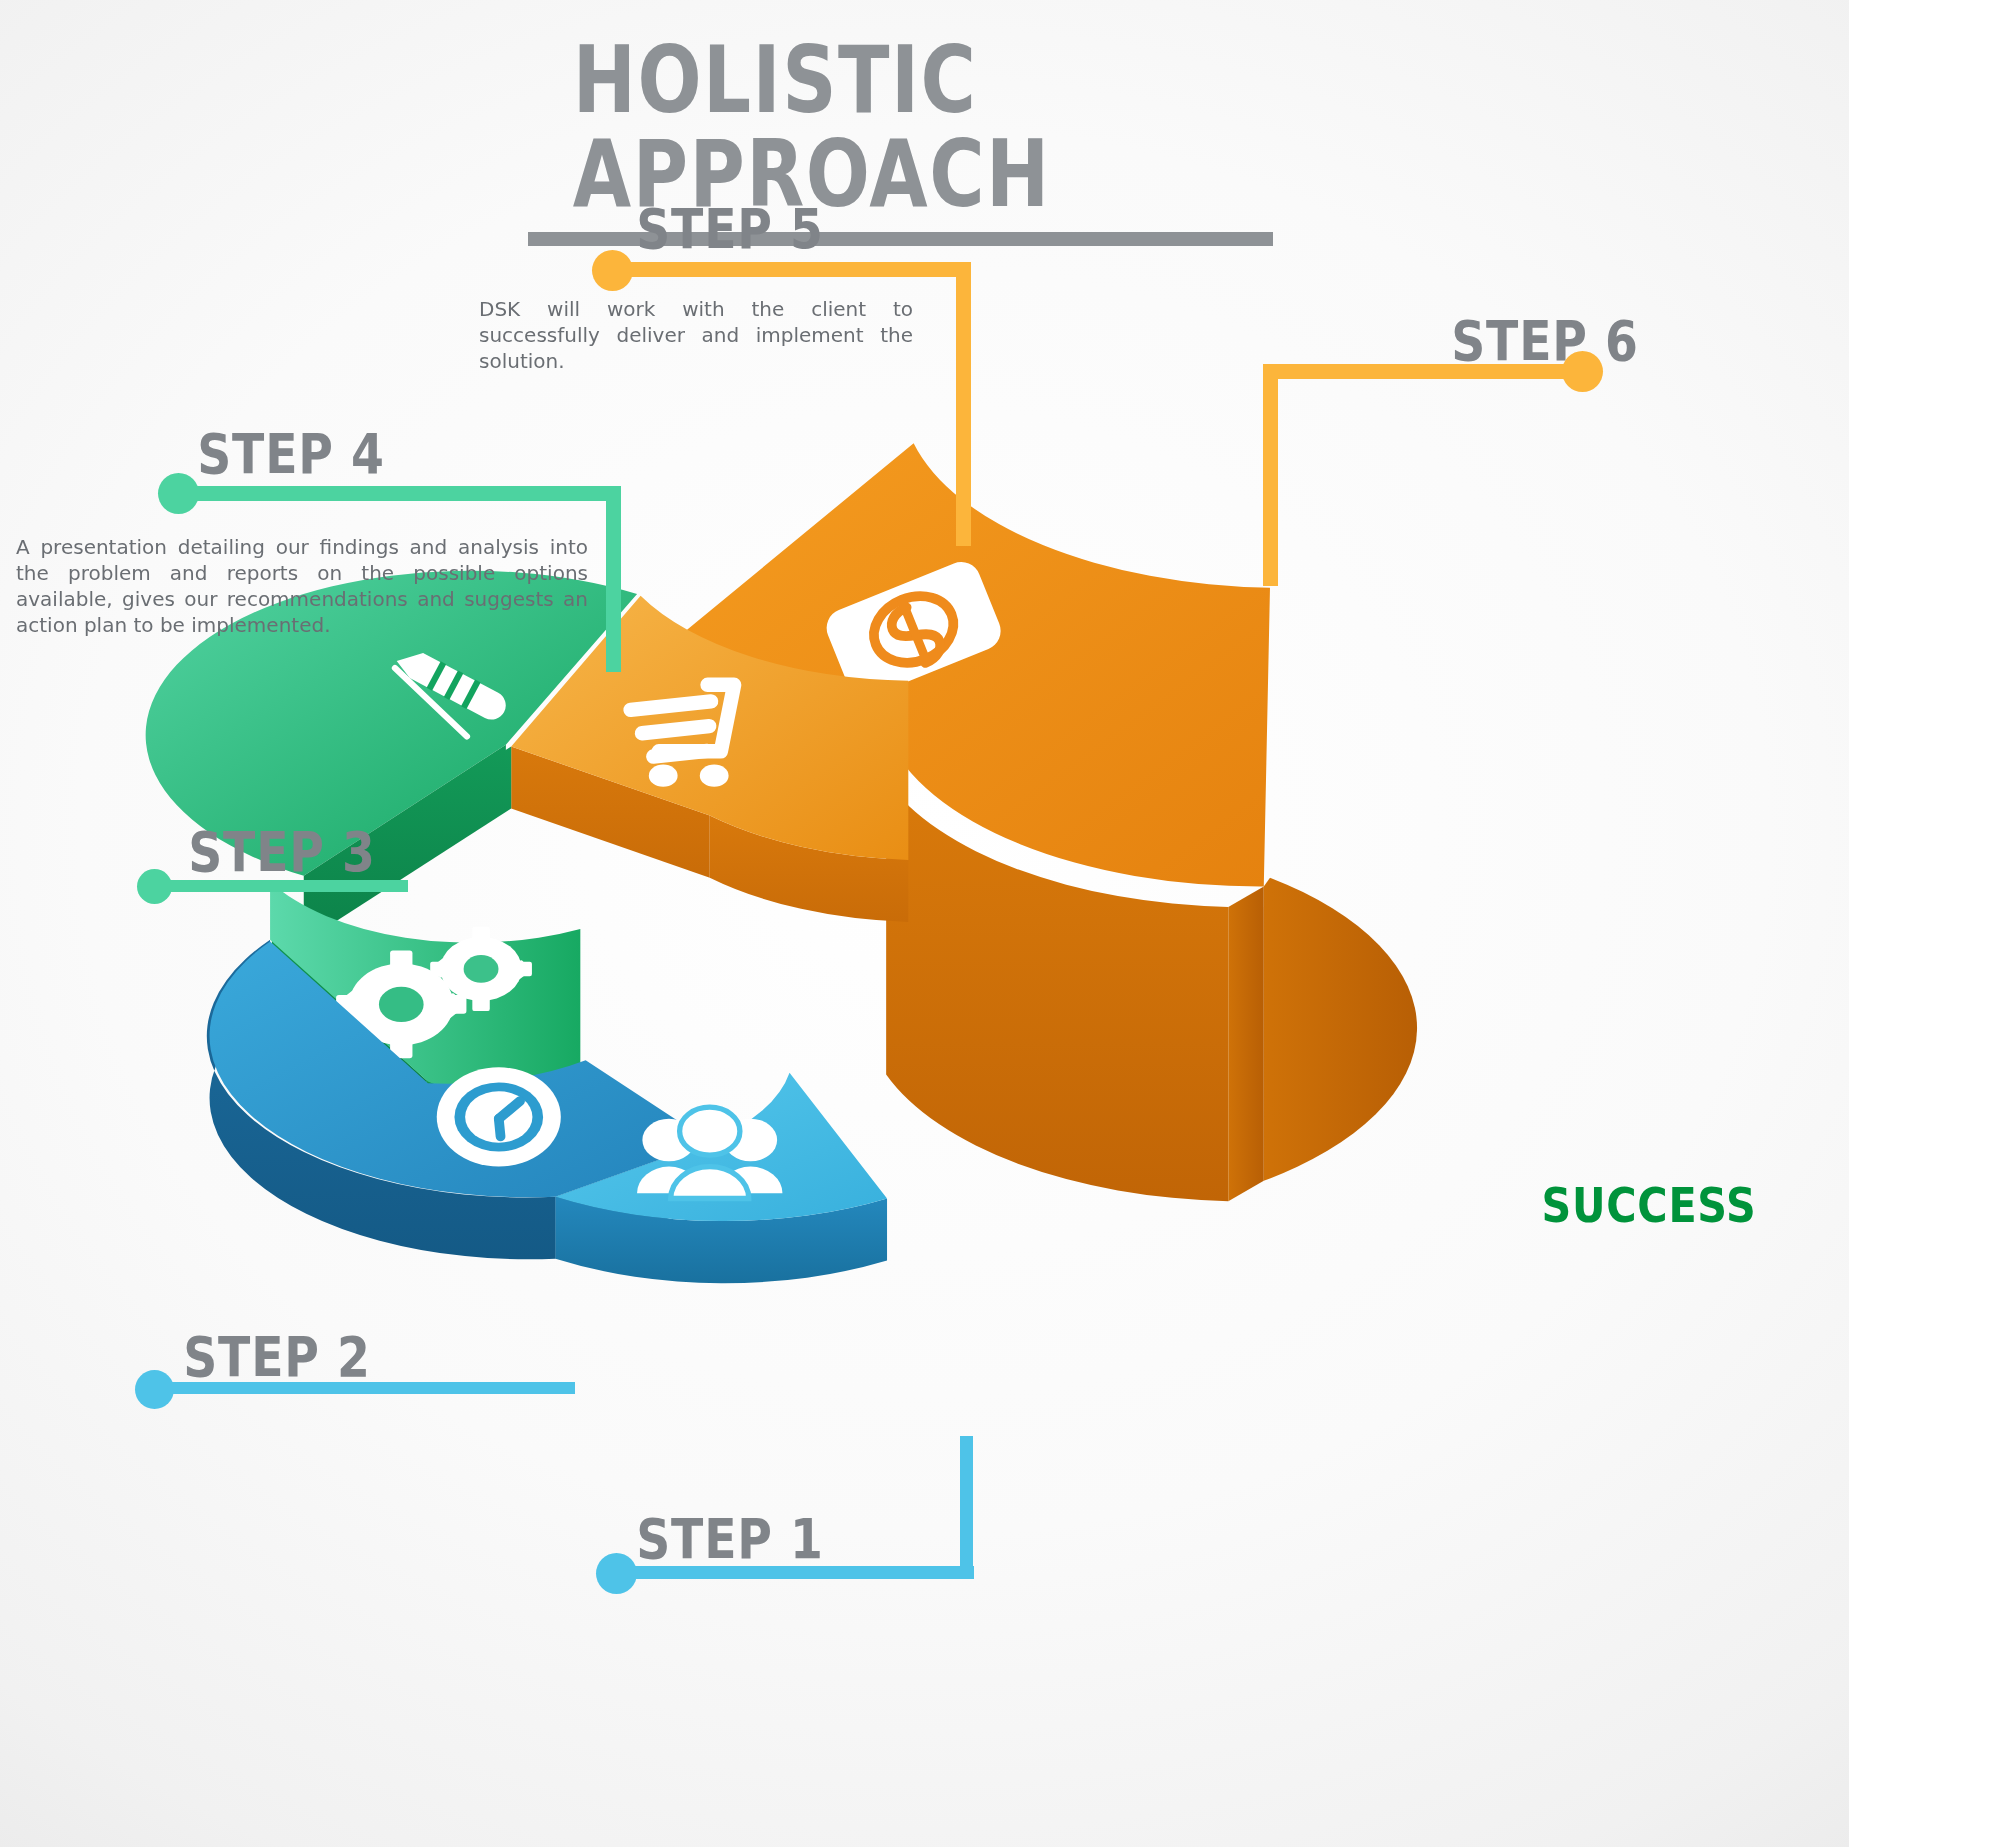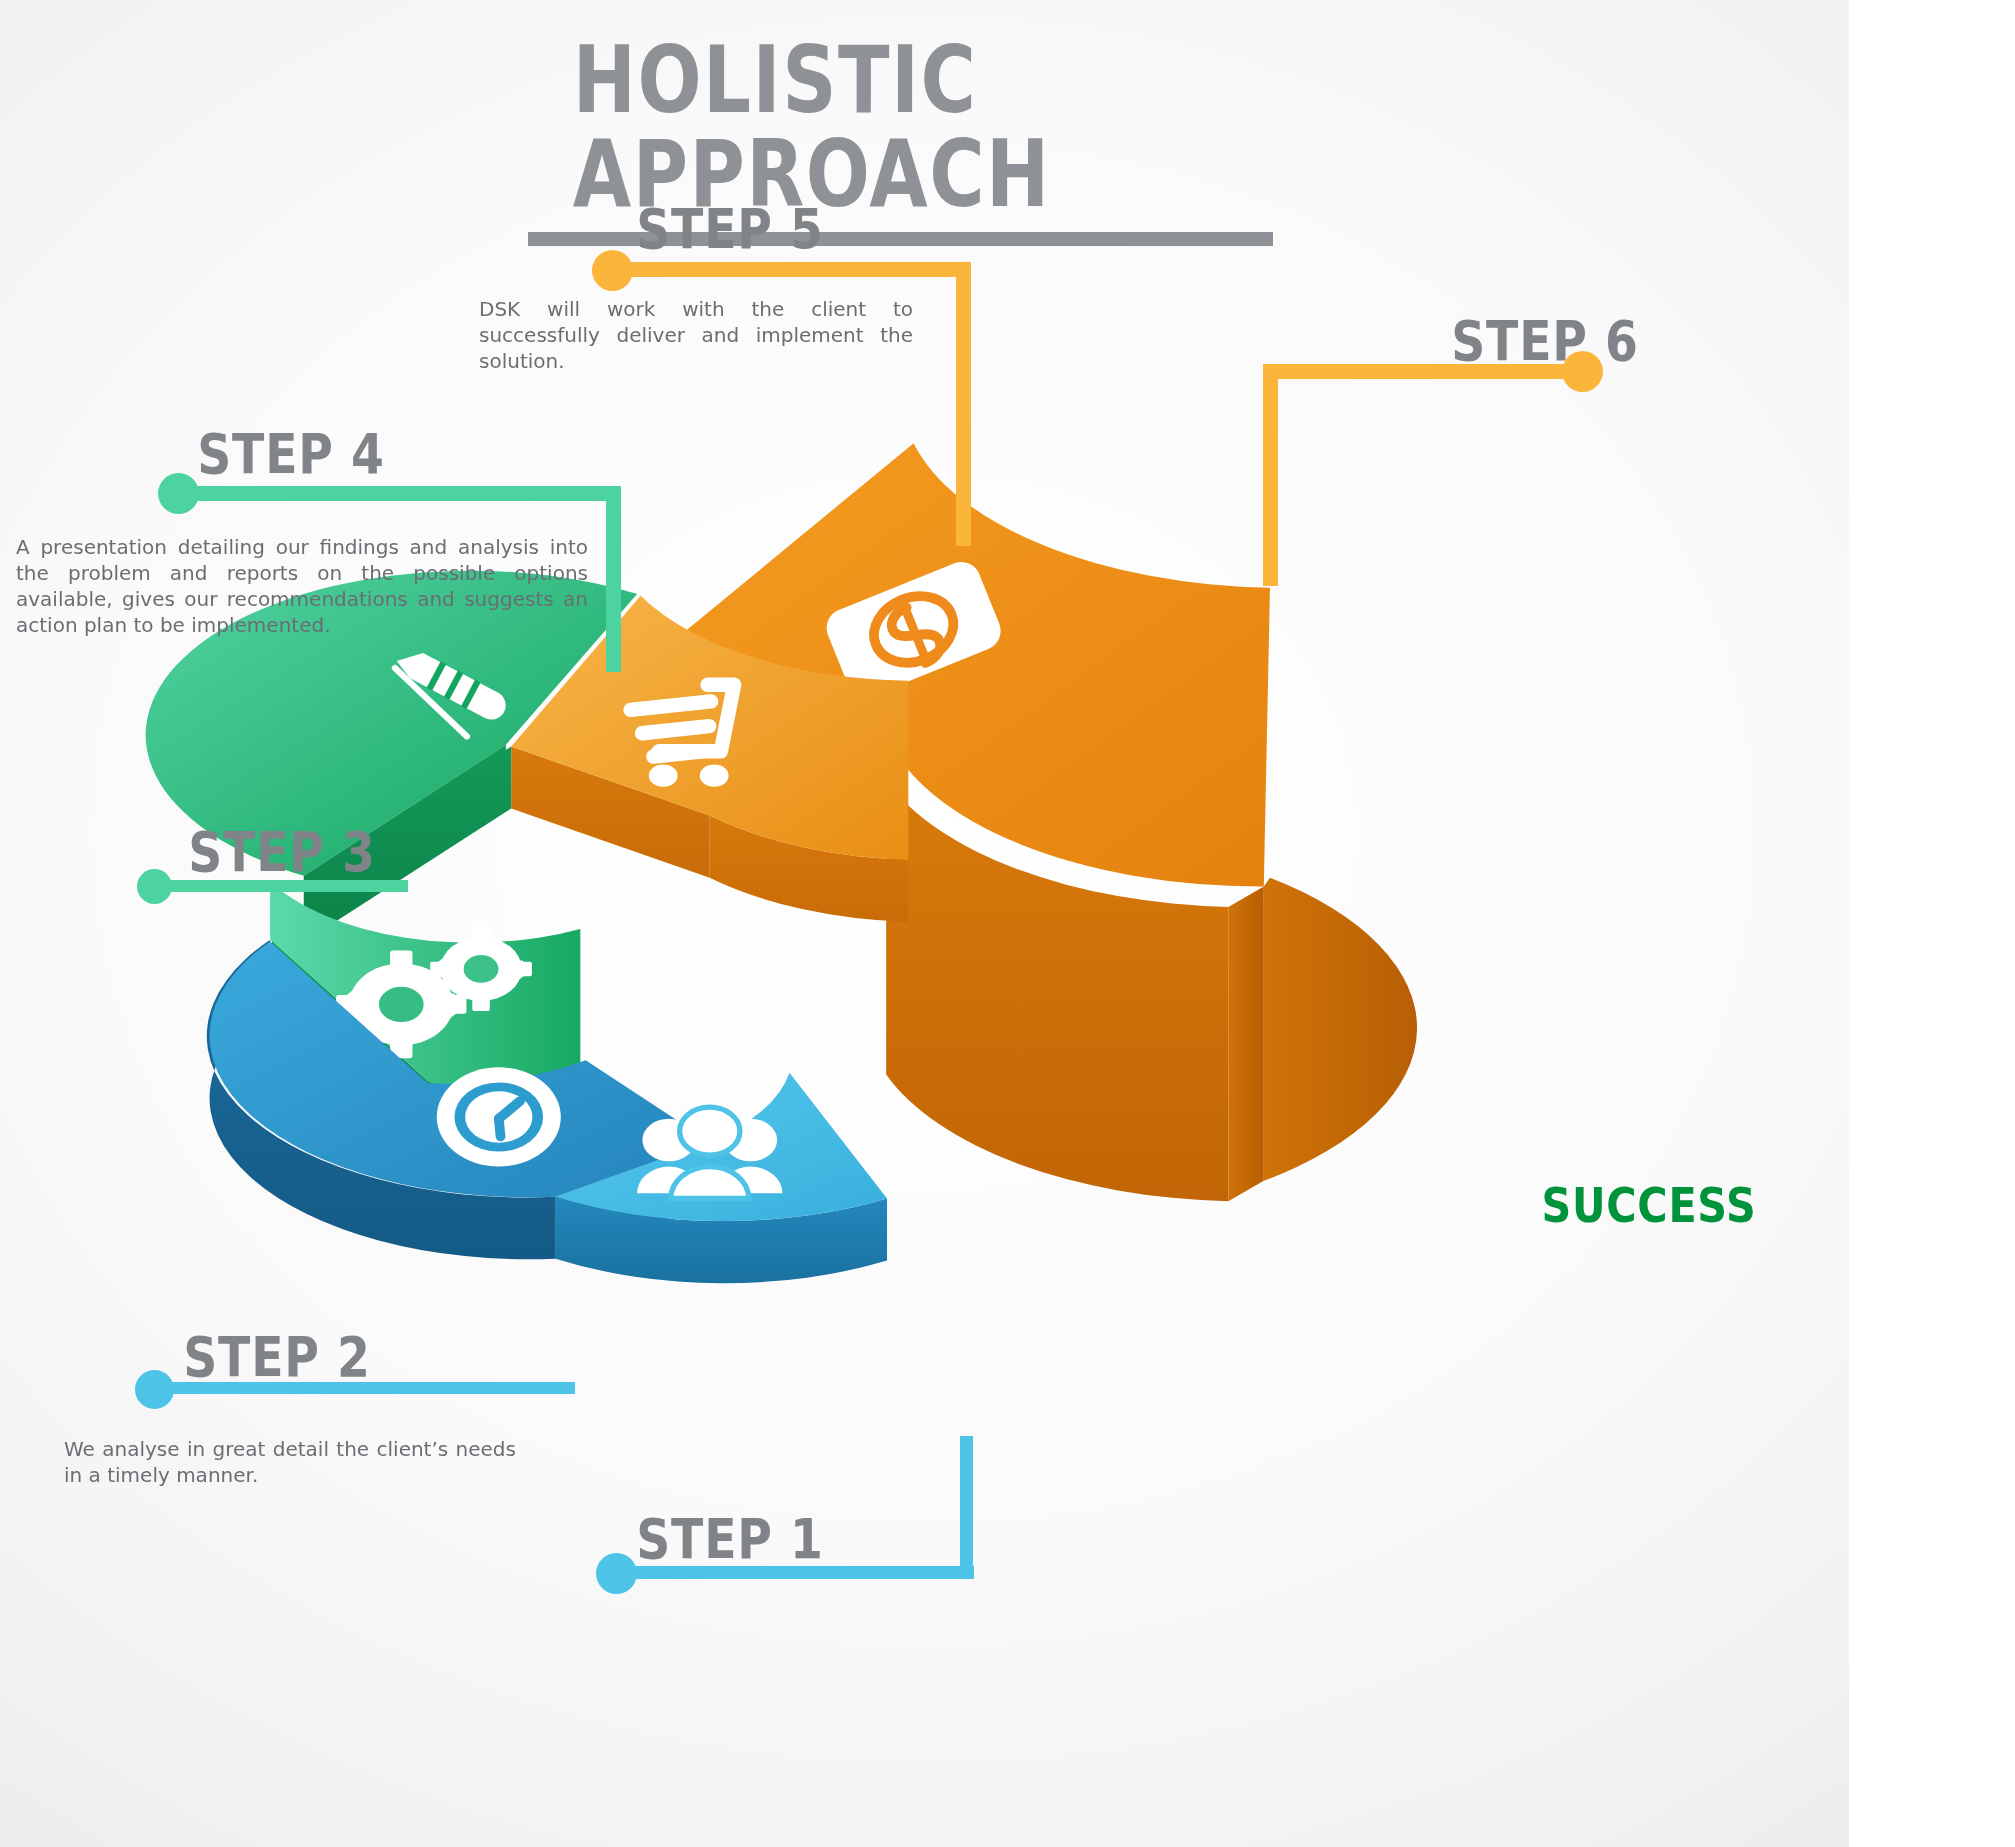--- a/index.html
+++ b/index.html
@@ -265,21 +265,20 @@
   <div class="vline" style="left:606px; top:486px; width:15px; height:186px; background:#4cd3a0;"></div>
   <div class="body-txt" style="left:16px; top:534px; width:572px;">A presentation detailing our findings and analysis into the problem and reports on the possible options available, gives our recommendations and suggests an action plan to be implemented.</div>
 
   <div class="steplabel" style="left:173px; top:820px;">STEP 3</div>
   <div class="dot" style="left:137px; top:869px; width:35px; height:35px; background:#4cd3a0;"></div>
   <div class="hline" style="left:158px; top:880px; width:250px; height:11.5px; background:#4cd3a0;"></div>
 
   <div class="steplabel" style="left:168px; top:1325px;">STEP 2</div>
   <div class="dot" style="left:135px; top:1370px; width:39px; height:39px; background:#4ec3e8;"></div>
   <div class="hline" style="left:158px; top:1382px; width:417px; height:12.4px; background:#4ec3e8;"></div>
-  <div class="body-txt" style="left:64px; top:1436px; width:452px;">We analyse in great detail the client’s needs in a timely manner.</div>
 
   <div class="steplabel" style="left:621px; top:1507px;">STEP 1</div>
   <div class="dot" style="left:596px; top:1553px; width:41px; height:41px; background:#4ec3e8;"></div>
   <div class="hline" style="left:619px; top:1566px; width:355px; height:13.3px; background:#4ec3e8;"></div>
   <div class="vline" style="left:960px; top:1436px; width:13.3px; height:142px; background:#4ec3e8;"></div>
 
   <div class="success-h">SUCCESS</div>
 
 </div>
 <div id="rightmargin"></div>

